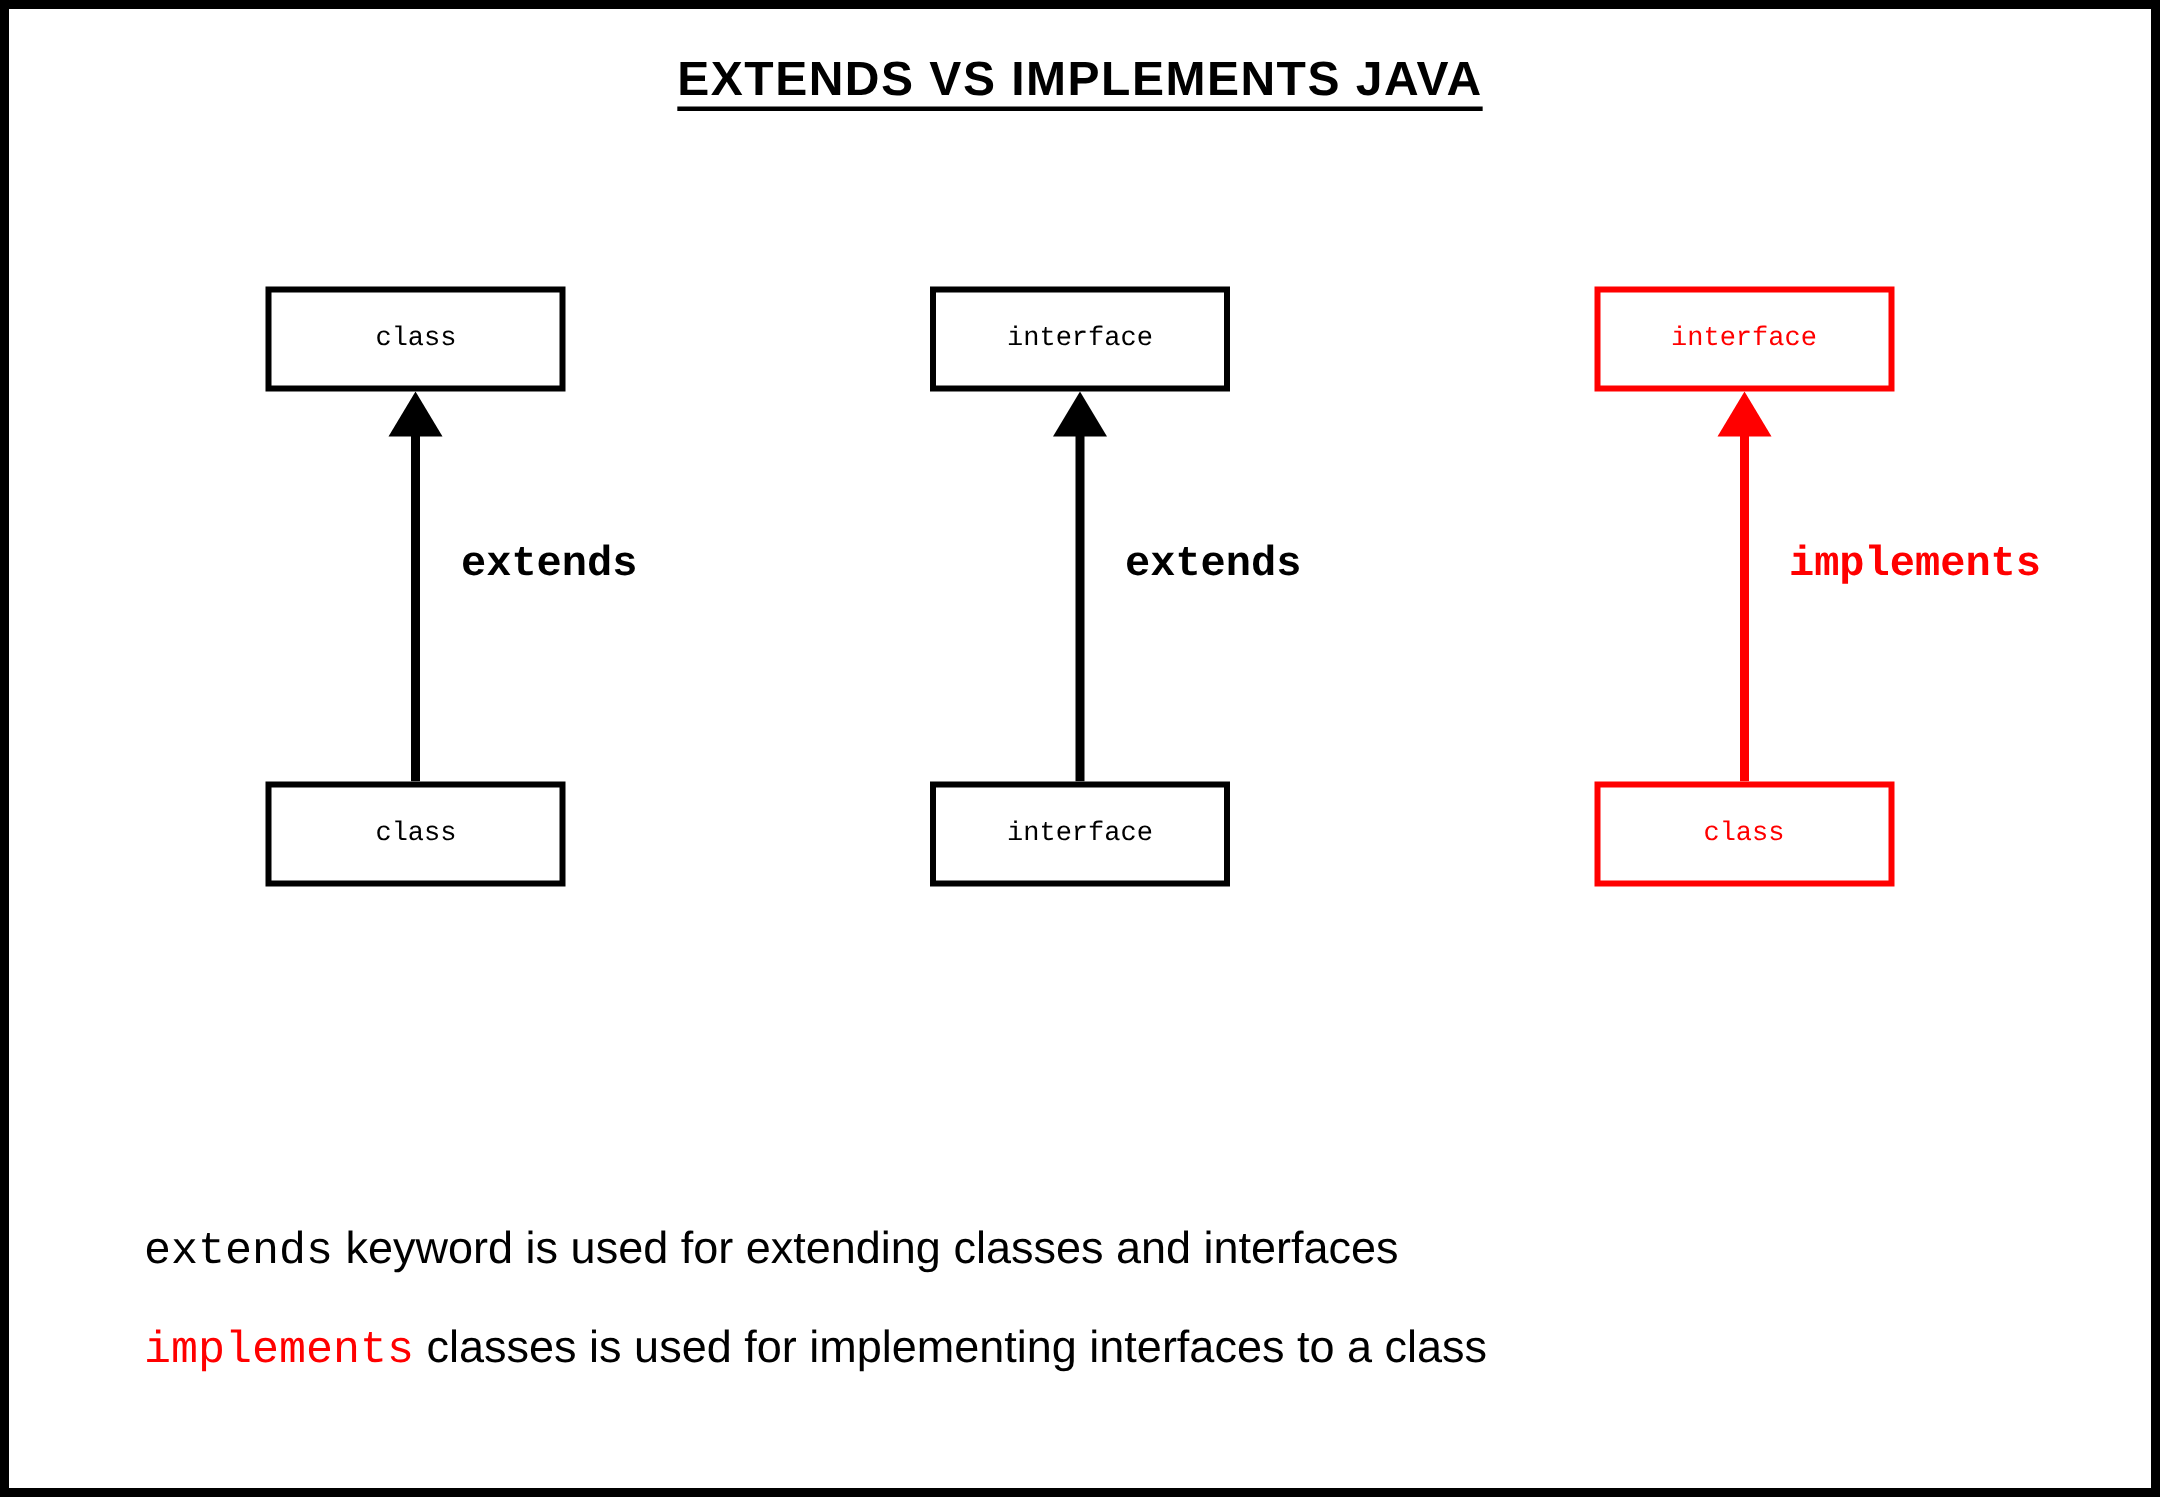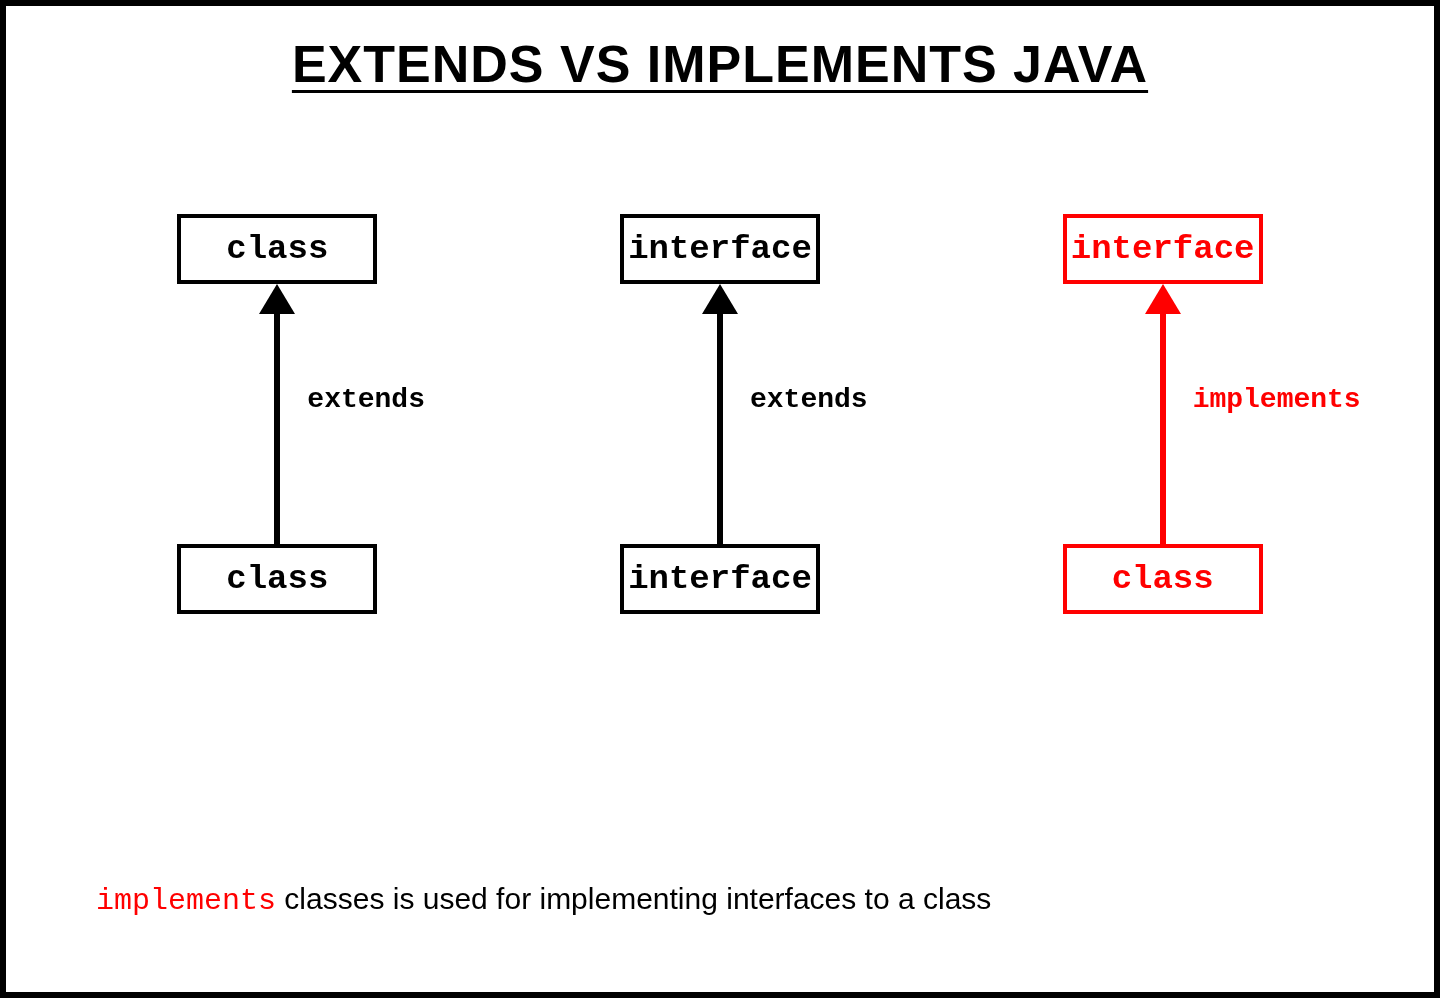--- a/index.html
+++ b/index.html
@@ -14,21 +14,21 @@
   }
   .frame {
     width: 1440px;
     height: 998px;
     border: 6px solid #000;
     background: #fff;
     position: relative;
   }
   .title {
     text-align: center;
-    font-size: 52px;
+    font-size: 32px;
     font-weight: 700;
     letter-spacing: 1px;
     margin-top: 28px;
     text-decoration: underline;
     text-underline-offset: 8px;
     text-decoration-thickness: 3px;
   }
   .columns {
     display: flex;
     justify-content: space-around;
@@ -45,22 +45,22 @@
     position: absolute;
     left: 50%;
     transform: translateX(-50%);
     width: 200px;
     height: 70px;
     border: 4px solid #000;
     display: flex;
     align-items: center;
     justify-content: center;
     font-family: "Courier New", monospace;
-    font-weight: 700;
-    font-size: 34px;
+    font-weight: 400;
+    font-size: 18px;
     background: #fff;
   }
   .box.top { top: 0; }
   .box.bottom { top: 330px; }
   .arrow {
     position: absolute;
     left: 50%;
     transform: translateX(-50%);
     top: 70px;
     height: 260px;
@@ -150,16 +150,19 @@
         <div class="shaft"></div>
       </div>
       <div class="keyword">implements</div>
       <div class="box bottom">class</div>
     </div>
 
   </div>
 
   <div class="notes">
     <p class="note">
+      <span class="kw">extends</span><span> keyword is used for extending classes and interfaces</span>
+    </p>
+    <p class="note">
       <span class="kw red">implements</span><span> classes is used for implementing interfaces to a class</span>
     </p>
   </div>
 </div>
 
 </body></html>

